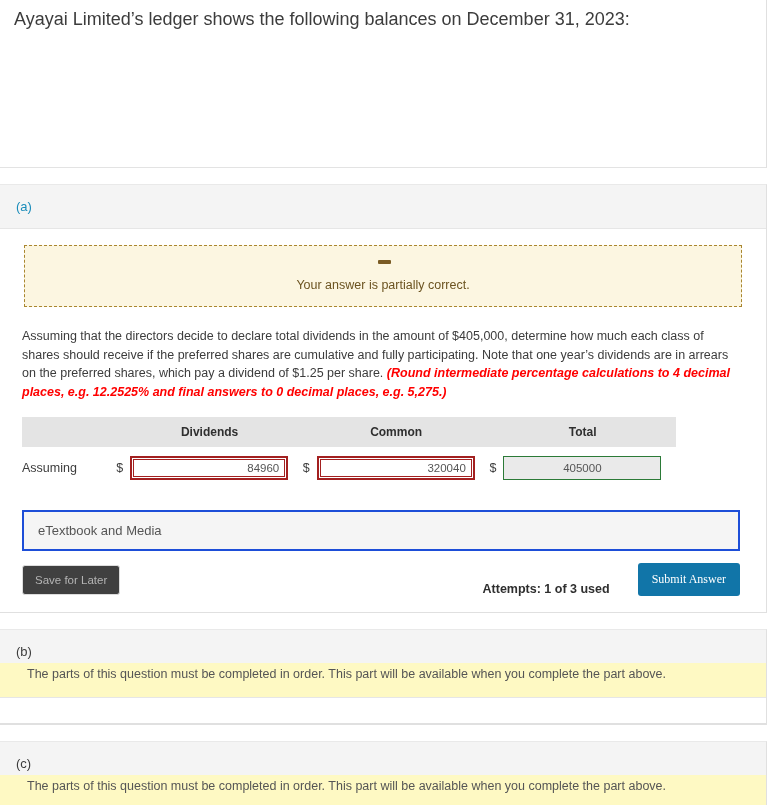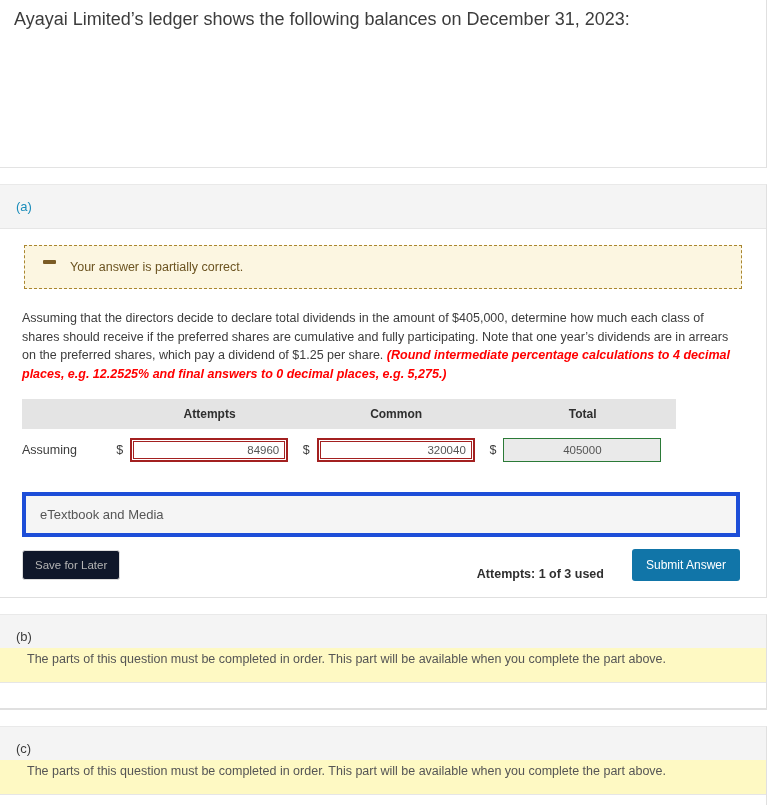--- a/index.html
+++ b/index.html
@@ -74,22 +74,23 @@
     border-bottom: 1px solid #e0e0e0;
   }
 
   
   .alert {
     margin: 16px 24px 0 24px;
     background: #fcf6e1;
     border: 1px dashed #a9862f;
     padding: 14px 16px;
     display: flex;
-    align-items: flex-start;
+    align-items: center;
     gap: 14px;
+    flex-direction: column;
   }
   .alert-icon {
     width: 13px;
     height: 4px;
     background: #7a5b24;
     border-radius: 1px;
     flex: 0 0 auto;
     margin-left: 2px;
   }
   .alert-text {
@@ -168,38 +169,38 @@
     border: 1px solid #2b7a37;
     background: #eaeaea;
     color: #555;
     text-align: center;
   }
 
   
   .etext {
     margin: 18px 22px 0 22px;
     background: #f5f5f5;
-    border: 4px solid #1d4ed8;
+    border: 2px solid #1d4ed8;
     padding: 11px 14px;
     font-size: 13px;
     color: #555;
     width: 718px;
   }
 
   
   .actions {
     margin: 12px 22px 0 22px;
     display: flex;
     align-items: center;
     justify-content: space-between;
     width: 718px;
     padding-bottom: 16px;
   }
   .btn-save {
-    background: #0f172a;
+    background: #404040;
     border: 1px solid #dddddd;
     border-radius: 3px;
     color: #b4b4b4;
     font-size: 11.5px;
     font-family: "Liberation Sans", sans-serif;
     padding: 8px 12px;
   }
   .right-actions {
     display: flex;
     align-items: flex-end;
@@ -209,21 +210,21 @@
     font-size: 12.5px;
     font-weight: bold;
     color: #2f2f2f;
   }
   .btn-submit {
     background: #1175a8;
     color: #ffffff;
     border: none;
     border-radius: 3px;
     font-size: 12px;
-    font-family: Liberation Sans, sans-serif;
+    font-family: Liberation Serif, serif;
     padding: 9px 14px;
     cursor: pointer;
   }
 </style>
 </head>
 <body>
 
 <div class="intro">
   <p class="intro-line">Ayayai Limited’s ledger shows the following balances on December 31, 2023:</p>
 </div>
@@ -240,21 +241,21 @@
 
   <div class="q-body">
     <span>Assuming that the directors decide to declare total dividends in the amount of $405,000, determine how much each class of shares should receive if the preferred shares are cumulative and fully participating. Note that one year’s dividends are in arrears on the preferred shares, which pay a dividend of $1.25 per share. </span><span class="q-emph">(Round intermediate percentage calculations to 4 decimal places, e.g. 12.2525% and final answers to 0 decimal places, e.g. 5,275.)</span>
   </div>
 
   <div class="ans-wrap">
     <table class="ans-table">
       <thead>
         <tr>
           <th class="c-row"></th>
-          <th class="c-col">Attempts</th>
+          <th class="c-col">Dividends</th>
           <th class="c-col">Common</th>
           <th class="c-col">Total</th>
         </tr>
       </thead>
       <tbody>
         <tr>
           <td class="row-label">Assuming</td>
           <td>
             <div class="cell-inner">
               <span class="dollar">$</span>

